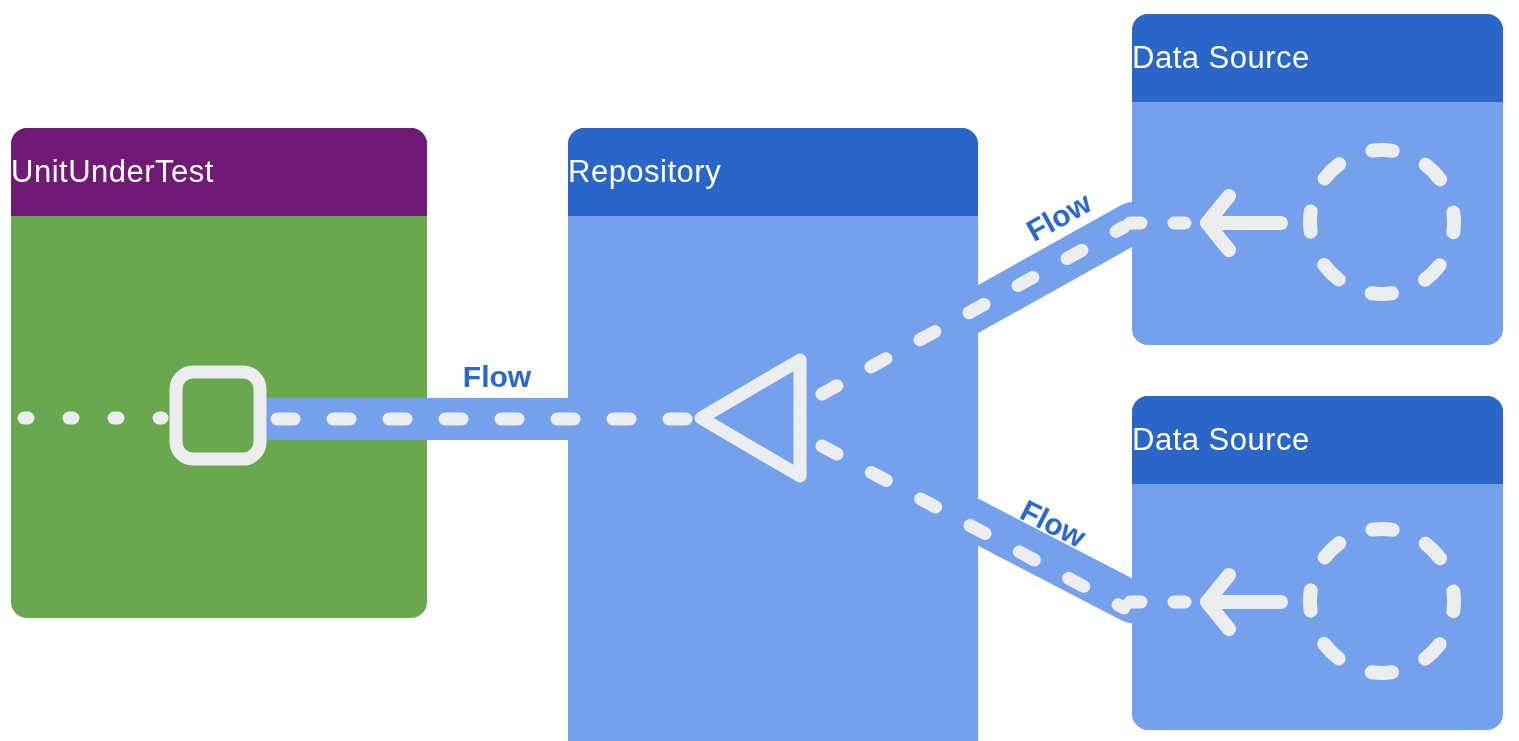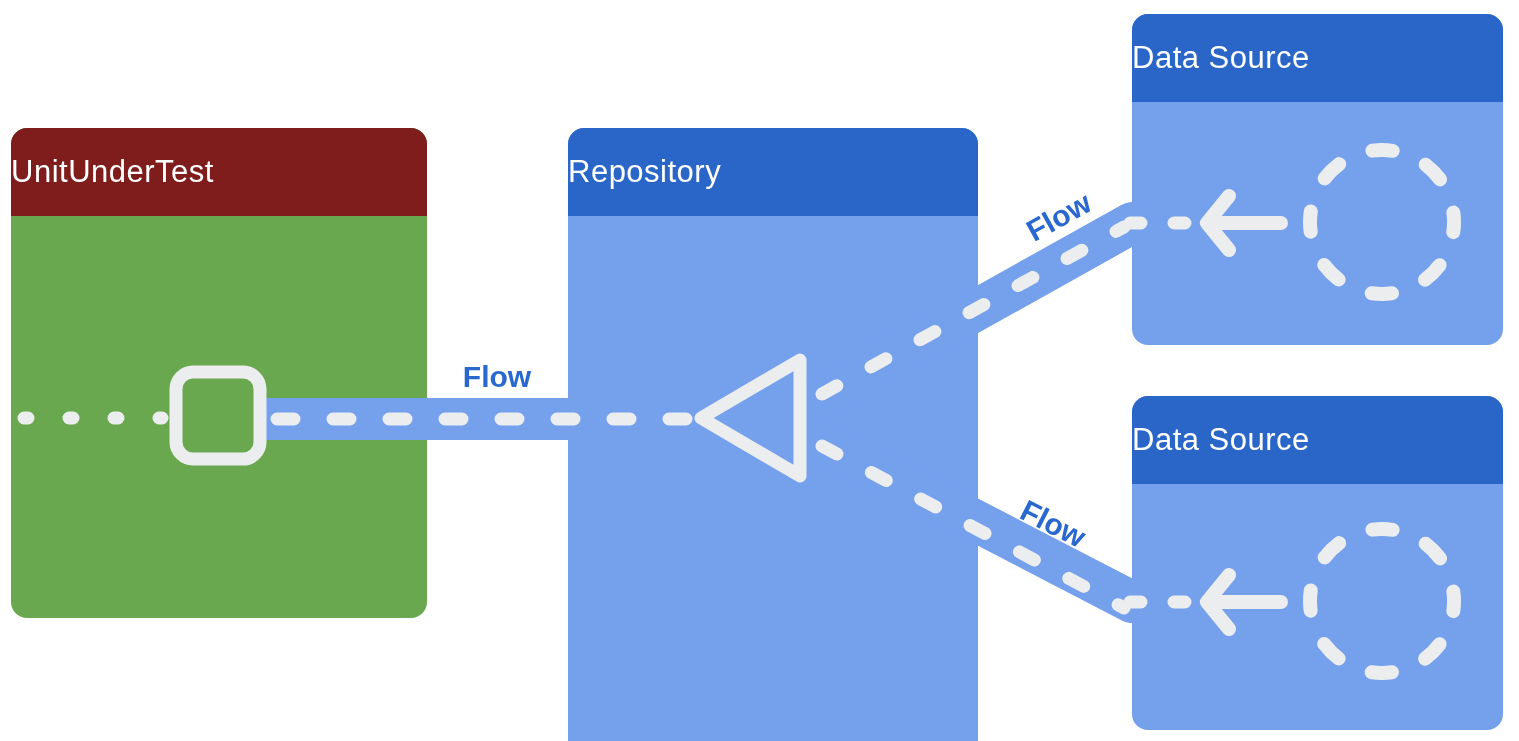--- a/index.html
+++ b/index.html
@@ -15,21 +15,21 @@
   .node-header {
     position: absolute; top: 0; left: 0; right: 0;
     height: 88px;
     border-radius: 16px 16px 0 0;
     color: #ffffff;
     font-size: 31px;
     display: flex; align-items: center; justify-content: flex-start;
     letter-spacing: 0.5px;
   }
   .node.green { background: #6aa84f; }
-  .node.green .node-header { background: #7f1d1d; }
+  .node.green .node-header { background: #701a75; }
   .node.blue { background: #74a0ec; }
   .node.blue .node-header { background: #2a66c8; }
 
   .node-uut  { left: 11px;   top: 128px; width: 416px; height: 490px; }
   .node-repo { left: 568px;  top: 128px; width: 410px; height: 634px; }
   .node-ds1  { left: 1132px; top: 14px;  width: 371px; height: 331px; }
   .node-ds2  { left: 1132px; top: 396px; width: 371px; height: 334px; }
 
   svg.overlay { position: absolute; left: 0; top: 0; width: 1519px; height: 741px; pointer-events: none; }
 

